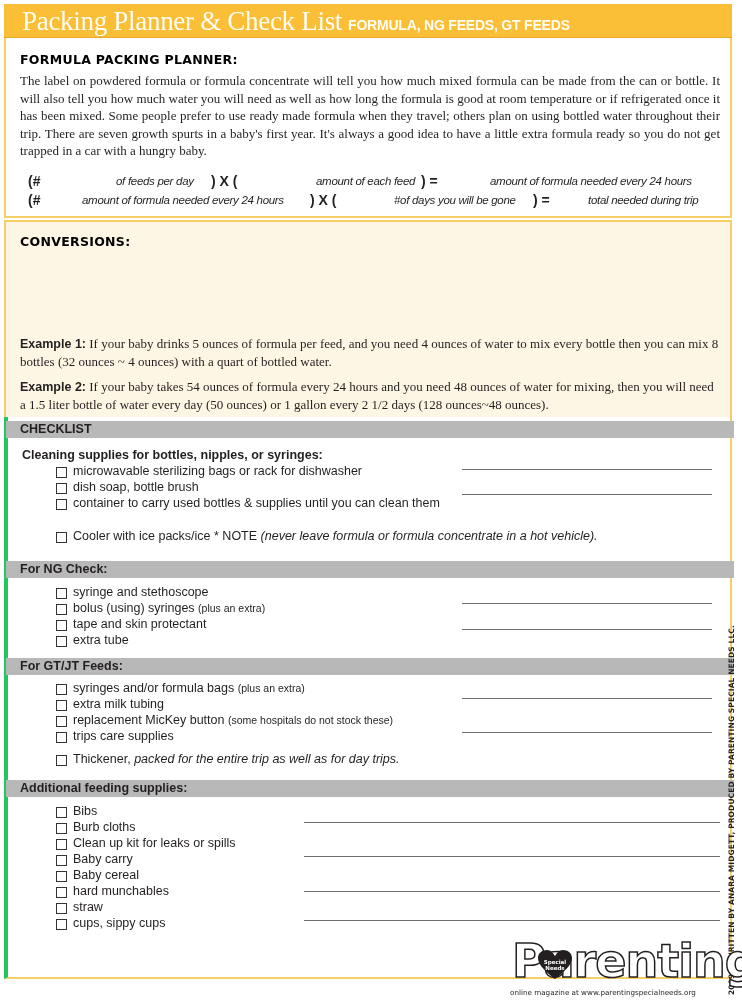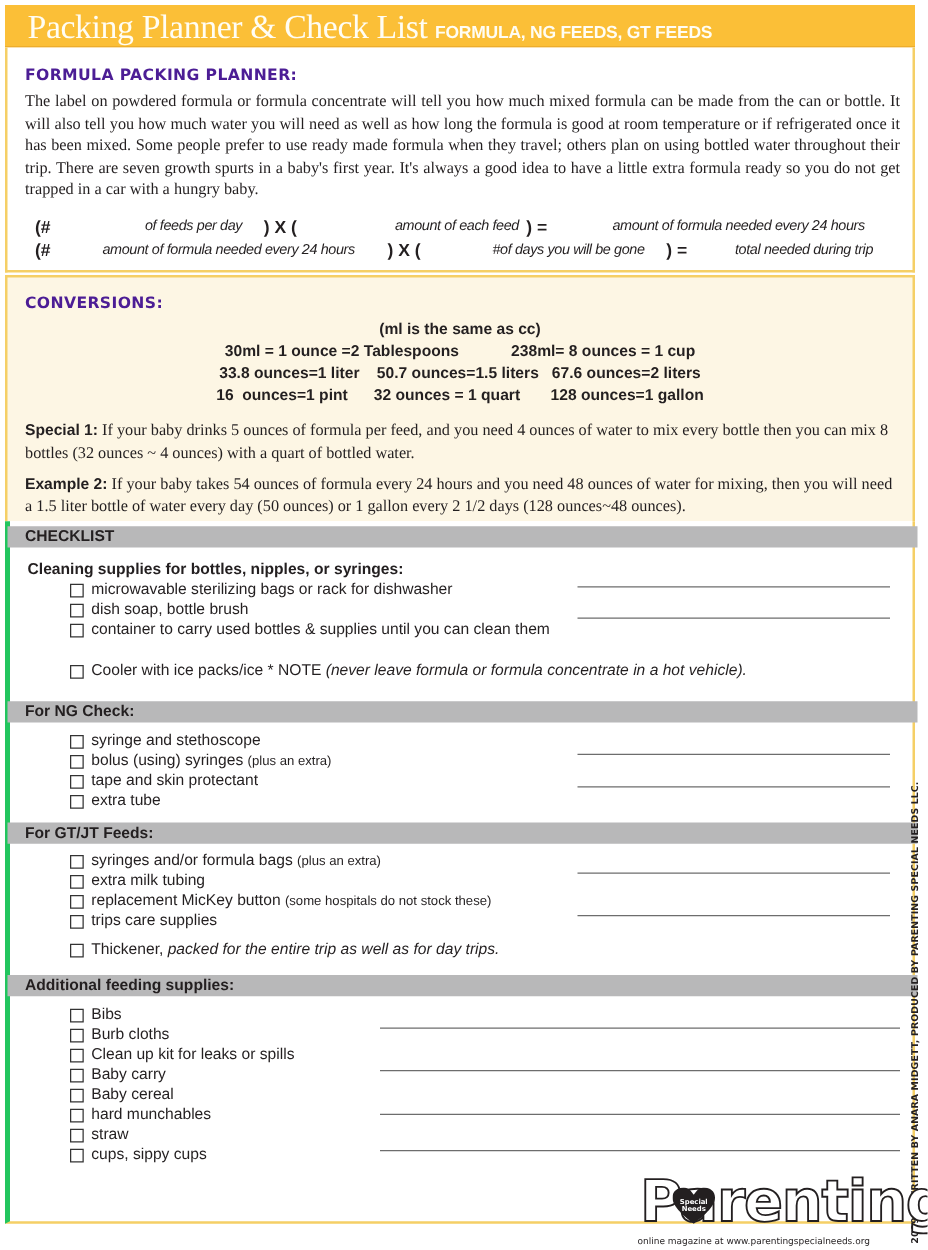--- a/index.html
+++ b/index.html
@@ -8,21 +8,21 @@
 
   .page { position: absolute; left: 4px; top: 4px; width: 728px; height: 992px; }
 
   
   .title-bar { position: absolute; left: 0; top: 0; width: 728px; height: 34px; background: #fbbf37; border-bottom: 1px solid #e9a82a; }
   .title-main { position: absolute; left: 18px; top: 2px; font-family: "Liberation Serif", serif; font-size: 27px; color: #fffdf4; letter-spacing: -0.3px; white-space: nowrap; }
   .title-sub { font-family: "Liberation Sans", sans-serif; font-size: 14px; font-weight: bold; color: #fffdf4; margin-left: 6px; letter-spacing: -0.2px; }
 
   
   .formula-panel { position: absolute; left: 0; top: 34px; width: 728px; height: 180px; border-left: 2px solid #f5cf66; border-right: 2px solid #f5cf66; border-bottom: 2px solid #f5cf66; background: #fff; }
-  .section-head { font-family: "DejaVu Sans", sans-serif; font-weight: bold; font-size: 12.5px; letter-spacing: 0.3px; color: #4c1d95; }
+  .section-head { font-family: "DejaVu Sans", sans-serif; font-weight: bold; font-size: 12.5px; letter-spacing: 0.3px; color: #000000; }
   .formula-panel .section-head { position: absolute; left: 14px; top: 14px; }
   .intro { position: absolute; left: 14px; top: 34px; width: 700px; font-family: "Liberation Serif", serif; font-size: 13px; line-height: 17.5px; color: #231f20; text-align: justify; }
   .formula-row { position: absolute; left: 22px; width: 690px; height: 18px; font-family: "Liberation Sans", sans-serif; font-size: 12px; color: #231f20; }
   .formula-row span { position: absolute; top: 0; white-space: nowrap; }
   .formula-row .it { font-style: italic; font-size: 11.5px; letter-spacing: -0.3px; }
   .formula-row .big { font-size: 14px; font-weight: bold; top: -2px; }
 
   
   .conv-panel { position: absolute; left: 0; top: 216px; width: 728px; height: 197px; background: #fdf6e4; border-left: 2px solid #f5cf66; border-right: 2px solid #f5cf66; border-top: 2px solid #f5cf66; }
   .conv-panel .section-head { position: absolute; left: 14px; top: 12px; }
@@ -82,27 +82,21 @@
       <span class="it" style="left:54px;">amount of formula needed every 24 hours</span>
       <span class="big" style="left:282px;">) X (</span>
       <span class="it" style="left:366px;">#of days you will be gone</span>
       <span class="big" style="left:505px;">) =</span>
       <span class="it" style="left:560px;">total needed during trip</span>
     </div>
   </div>
 
   <div class="conv-panel">
     <div class="section-head">CONVERSIONS:</div>
-    <div class="conv-lines">
-      <div>(ml is the same as cc)</div>
-      <div>30ml = 1 ounce =2 Tablespoons            238ml= 8 ounces = 1 cup</div>
-      <div>33.8 ounces=1 liter    50.7 ounces=1.5 liters   67.6 ounces=2 liters</div>
-      <div>16  ounces=1 pint      32 ounces = 1 quart       128 ounces=1 gallon</div>
-    </div>
-    <div class="example" style="top:113px;"><b>Special 1:</b><span> If your baby drinks 5 ounces of formula per feed, and you need 4 ounces of water to mix every bottle then you can mix 8 bottles (32 ounces ~ 4 ounces) with a quart of bottled water.</span></div>
+    <div class="example" style="top:113px;"><b>Example 1:</b><span> If your baby drinks 5 ounces of formula per feed, and you need 4 ounces of water to mix every bottle then you can mix 8 bottles (32 ounces ~ 4 ounces) with a quart of bottled water.</span></div>
     <div class="example" style="top:156px;"><b>Example 2:</b><span> If your baby takes 54 ounces of formula every 24 hours and you need 48 ounces of water for mixing, then you will need a 1.5 liter bottle of water every day  (50 ounces) or 1 gallon every 2 1/2 days (128 ounces~48 ounces).</span></div>
   </div>
 
   <div class="check-panel">
     <div class="gray-bar" style="top:4px;">
         <span>CHECKLIST</span>
       </div>
 
     <div class="group-title" style="top:31px;">Cleaning supplies for bottles, nipples, or syringes:</div>
     <div class="item" style="left:48px; top:47px;">

